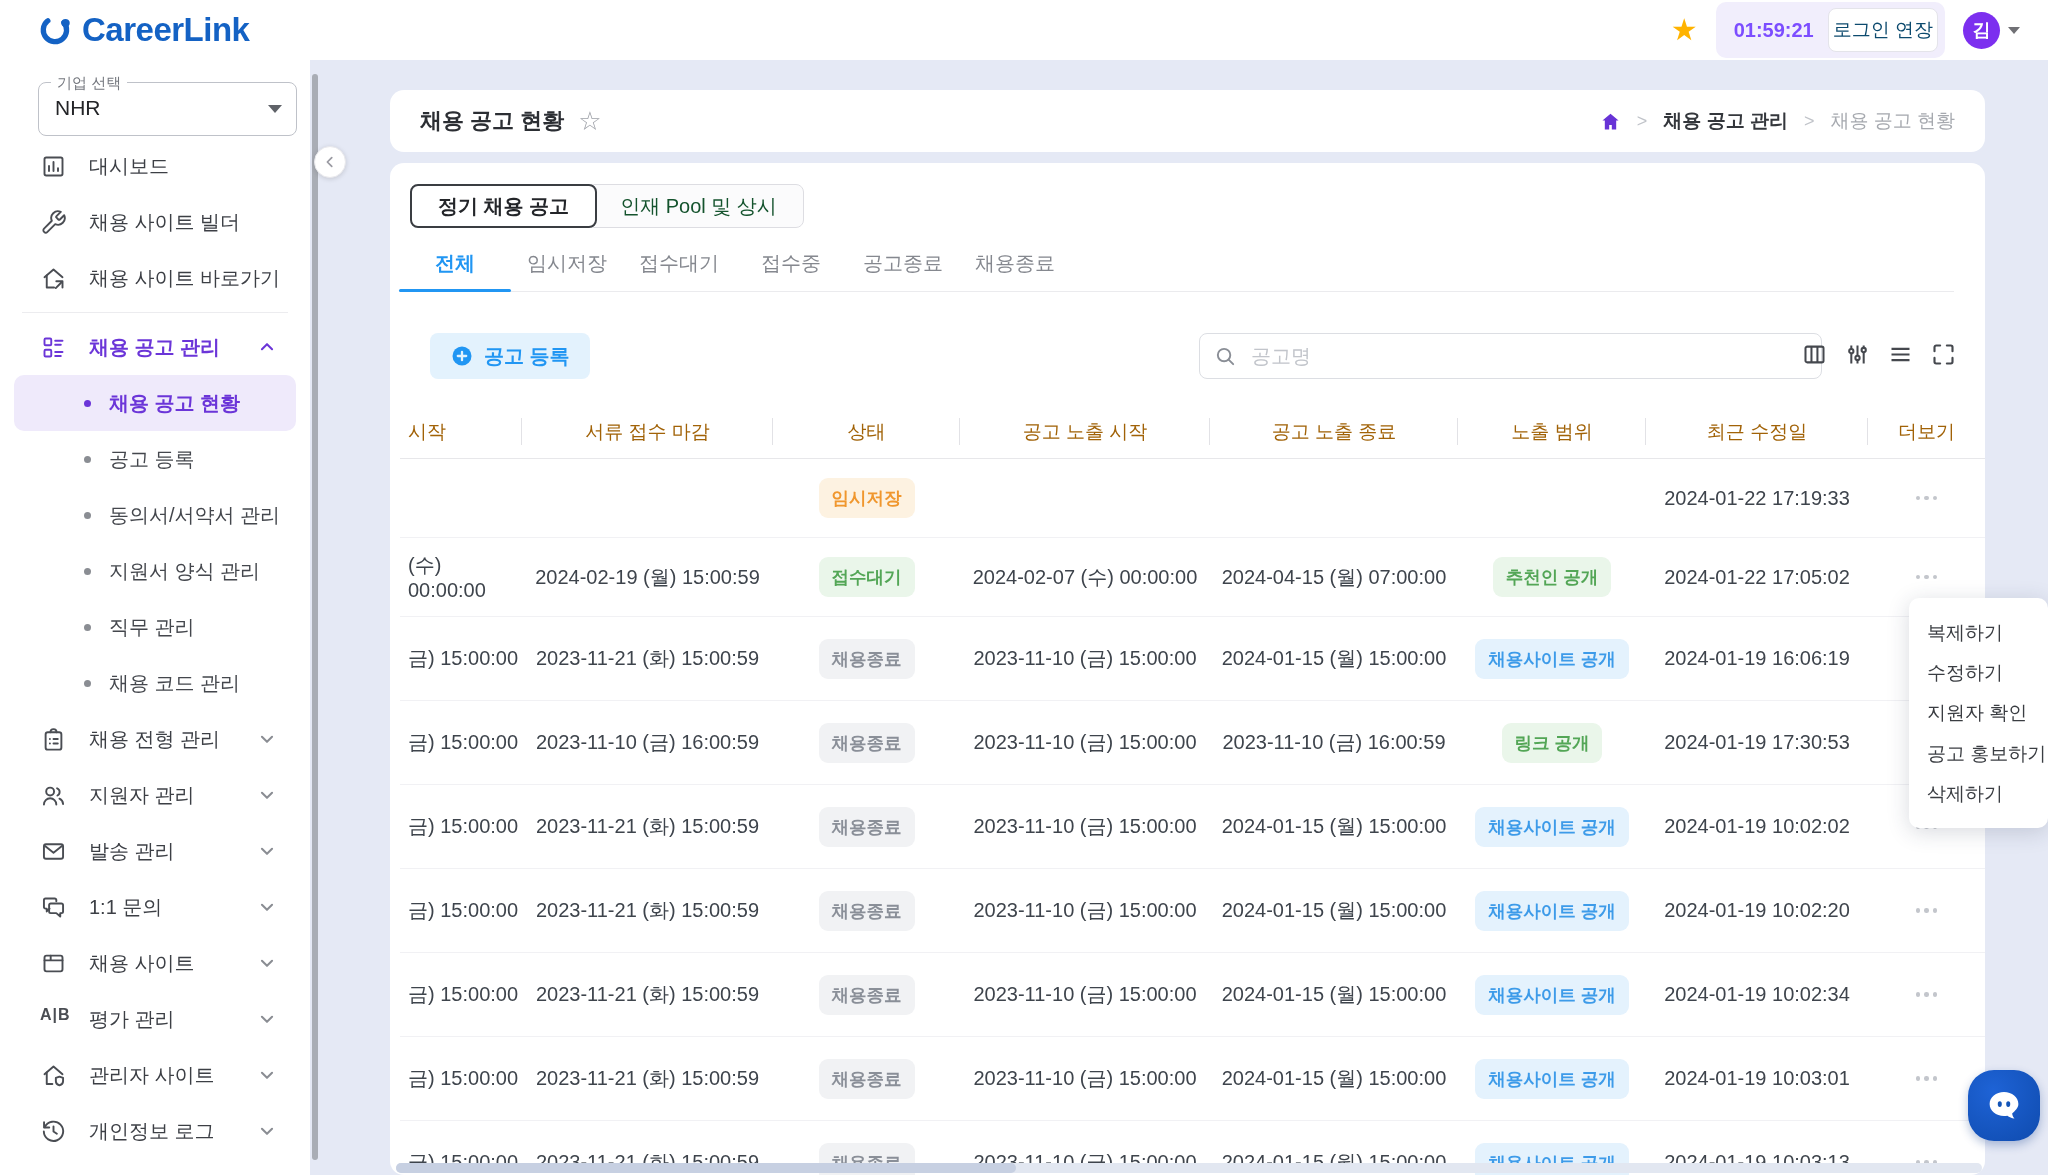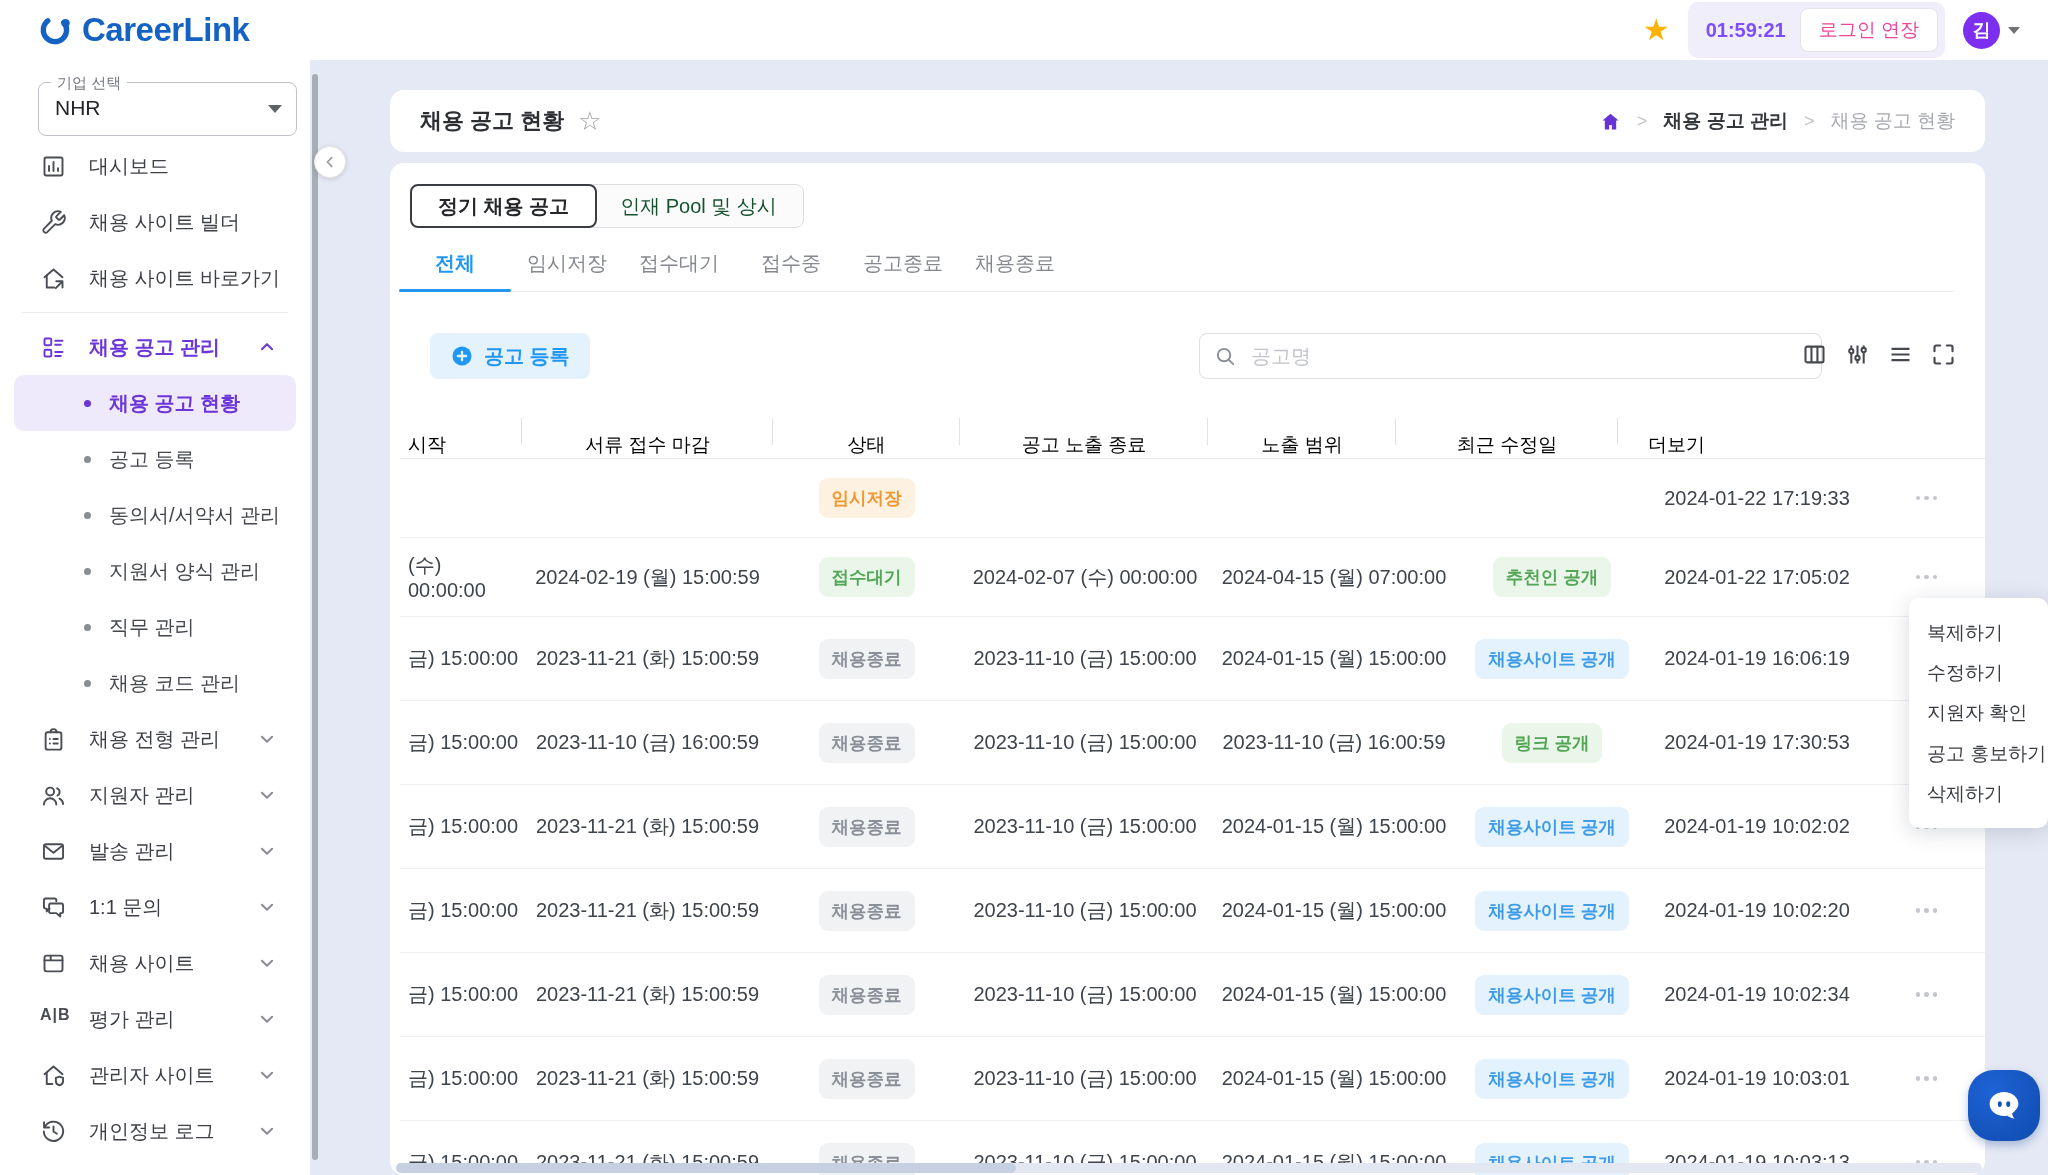--- a/index.html
+++ b/index.html
@@ -8,22 +8,22 @@
   
   .topbar{position:absolute;left:0;top:0;width:2048px;height:60px;background:#fff;
           display:flex;align-items:center;justify-content:space-between;z-index:20;}
   .logo{display:flex;align-items:center;gap:8px;margin-left:38px;cursor:pointer;}
   .logo-text{font-size:33px;font-weight:800;color:#1462C4;letter-spacing:-0.5px;}
   .topbar-right{display:flex;align-items:center;gap:18px;margin-right:28px;}
   .fav-star{color:#FFB300;font-size:30px;line-height:1;cursor:pointer;}
   .session-pill{display:flex;align-items:center;gap:14px;background:#F1EEFC;border-radius:10px;
                 padding:6px 7px 6px 18px;}
   .timer{color:#7C4DFF;font-size:20px;font-weight:600;}
-  .extend-btn{background:#fff;border:1px solid #E4E4EA;border-radius:8px;padding:8px 18px;
-              font-size:19px;color:#ec4899;font-family:inherit;cursor:pointer;}
+  .extend-btn{background:#fff;border:1px solid #E4E4EA;border-radius:8px;padding:8px 4px;
+              font-size:19px;color:#0c4a6e;font-family:inherit;cursor:pointer;}
   .avatar-wrap{display:flex;align-items:center;gap:8px;cursor:pointer;}
   .avatar{width:37px;height:37px;border-radius:50%;background:#7C2FEF;color:#fff;
           display:flex;align-items:center;justify-content:center;font-size:18px;font-weight:700;}
   .caret{width:0;height:0;border-left:6px solid transparent;border-right:6px solid transparent;
          border-top:7px solid #707075;}
   
   .sidebar{position:absolute;left:0;top:60px;width:310px;height:1115px;background:#fff;z-index:5;}
   .company-select{position:absolute;left:38px;top:22px;width:257px;height:52px;
                   border:1px solid #BFC2C9;border-radius:8px;cursor:pointer;}
   .cs-label{position:absolute;left:12px;top:-9px;background:#fff;padding:0 6px;
@@ -89,22 +89,22 @@
   .search-box{position:absolute;left:809px;top:2px;width:623px;height:46px;border:1.5px solid #DCDEE3;
               border-radius:8px;display:flex;align-items:center;gap:12px;padding:0 14px;box-sizing:border-box;}
   .search-box input{border:none;outline:none;flex:1;font-size:20px;color:#44474D;
                     font-family:inherit;background:transparent;}
   .search-box input::placeholder{color:#C2C5CB;}
   .view-icons{position:absolute;right:28px;top:10px;display:flex;gap:16px;align-items:center;}
   .view-icons .vicon{width:27px;height:27px;color:#45484E;cursor:pointer;}
   
   #table{position:absolute;left:10px;top:242px;width:1585px;}
   #thead{display:flex;height:53px;align-items:center;border-bottom:1px solid #E7E7EA;}
-  .th{position:relative;display:flex;align-items:flex-end;justify-content:center;
-      font-size:19px;color:#000000;font-weight:500;height:100%;box-sizing:border-box;}
+  .th{position:relative;display:flex;align-items:center;justify-content:center;
+      font-size:19px;color:#a16207;font-weight:500;height:100%;box-sizing:border-box;}
   .th::after{content:'';position:absolute;right:0;top:13px;bottom:13px;width:1px;background:#E2E2E6;}
   .th:last-child::after{display:none;}
   .th.c0{justify-content:flex-start;padding-left:8px;}
   .tr{display:flex;align-items:center;height:83px;border-bottom:1px solid #F1F1F4;}
   .tr.short{height:78px;}
   .td{display:flex;align-items:center;justify-content:center;font-size:20px;color:#3E444C;
       box-sizing:border-box;}
   .td.c0{justify-content:flex-start;padding-left:8px;}
   .badge{display:inline-block;padding:8px 13px;border-radius:9px;font-size:17.5px;font-weight:600;}
   .badge.orange{color:#F0972E;background:#FDF2E1;}
@@ -450,20 +450,23 @@
     <div id="thead">
         <div class="th c0" style="width: 122px;">
           <span>시작</span>
         </div>
         <div class="th" style="width: 251px;">
           <span>서류 접수 마감</span>
         </div>
         <div class="th" style="width: 187px;">
           <span>상태</span>
         </div>
+        <div class="th" style="width: 250px;">
+          <span>공고 노출 시작</span>
+        </div>
         <div class="th" style="width: 248px;">
           <span>공고 노출 종료</span>
         </div>
         <div class="th" style="width: 188px;">
           <span>노출 범위</span>
         </div>
         <div class="th" style="width: 222px;">
           <span>최근 수정일</span>
         </div>
         <div class="th" style="width: 117px;">

